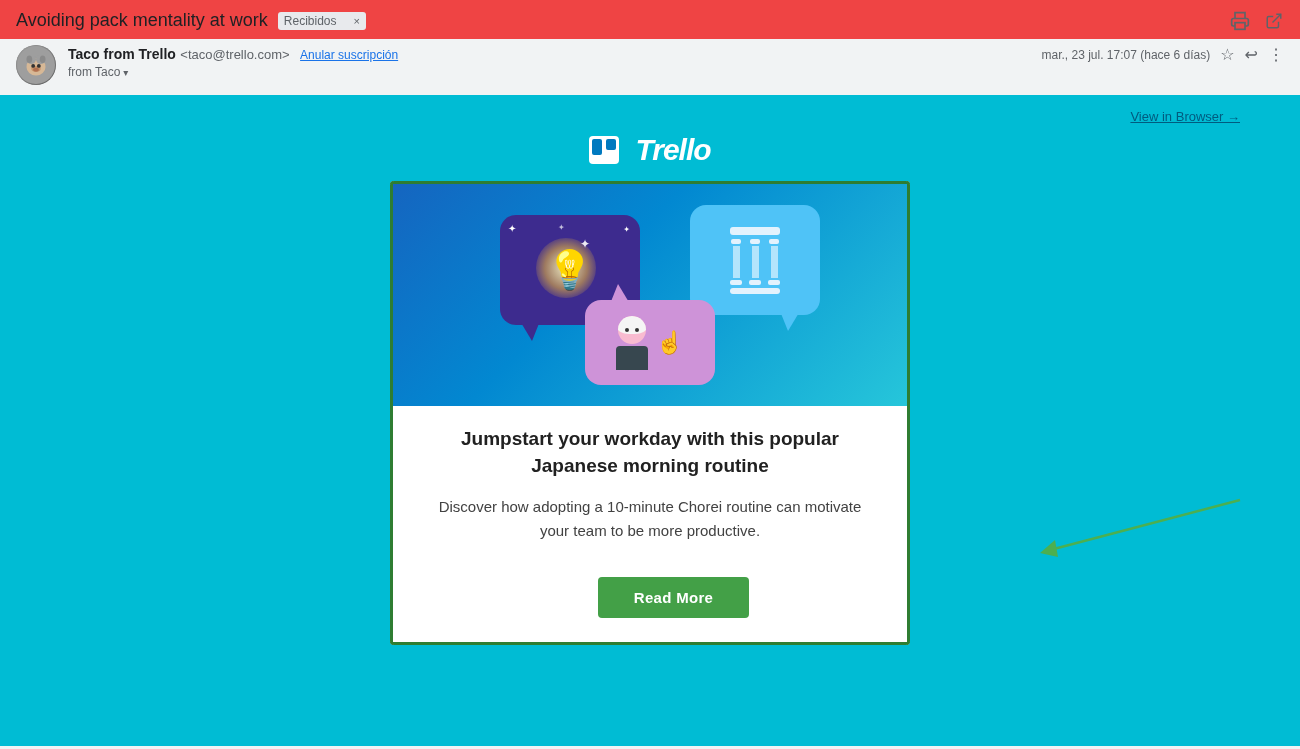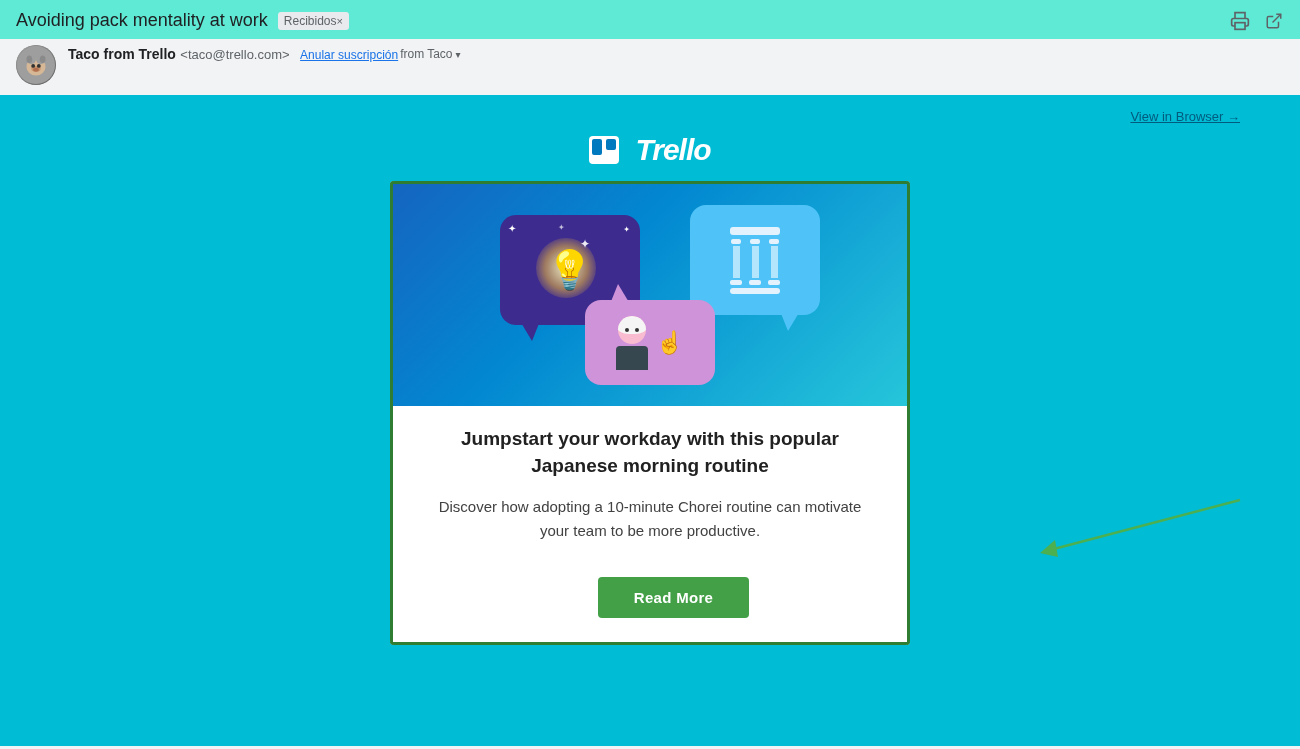--- a/index.html
+++ b/index.html
@@ -10,36 +10,36 @@
       height: 749px;
       overflow: hidden;
     }
 
     
     .top-bar {
       display: flex;
       align-items: center;
       justify-content: space-between;
       padding: 10px 16px 8px 16px;
-      background: #5eead4;
+      background: #ef4444;
     }
     .top-bar-left {
       display: flex;
       align-items: center;
       gap: 10px;
     }
     .email-subject {
       font-size: 18px;
       color: #202124;
       font-weight: 500;
     }
     .tag-badge {
       display: inline-flex;
       align-items: center;
-      gap: 0;
+      gap: 17px;
       background: #e8eaed;
       color: #5f6368;
       font-size: 12px;
       padding: 2px 6px;
       border-radius: 3px;
     }
     .tag-badge-close {
       cursor: pointer;
       font-size: 11px;
       color: #5f6368;
@@ -89,21 +89,21 @@
       height: 40px;
       background: linear-gradient(135deg, #9e9e9e 0%, #616161 100%);
       border-radius: 50%;
       display: flex;
       align-items: center;
       justify-content: center;
       font-size: 20px;
     }
     .sender-info {
       display: flex;
-      flex-direction: row;
+      flex-direction: column;
       gap: 2px;
     }
     .sender-name {
       font-size: 14px;
       color: #202124;
       font-weight: 600;
     }
     .sender-email {
       color: #5f6368;
       font-weight: 400;
@@ -407,20 +407,26 @@
         <span class="sender-email">&lt;taco@trello.com&gt;</span>
         <a class="unsubscribe-link">Anular suscripción</a>
       </div>
       <div class="recipient-row">
         <span>from</span>
         <span>Taco</span>
         <span class="recipient-chevron">▾</span>
       </div>
     </div>
   </div>
+  <div class="sender-right">
+    <span class="date-text">mar., 23 jul. 17:07 (hace 6 días)</span>
+    <span class="action-icon">☆</span>
+    <span class="action-icon">↩</span>
+    <span class="action-icon">⋮</span>
+  </div>
 </div>
 
 <div class="email-body">
   <div class="email-bg">
 
     <div class="view-in-browser-bar">
       <a class="view-in-browser-link">View in Browser →</a>
     </div>
 
     <div class="trello-logo-area">

